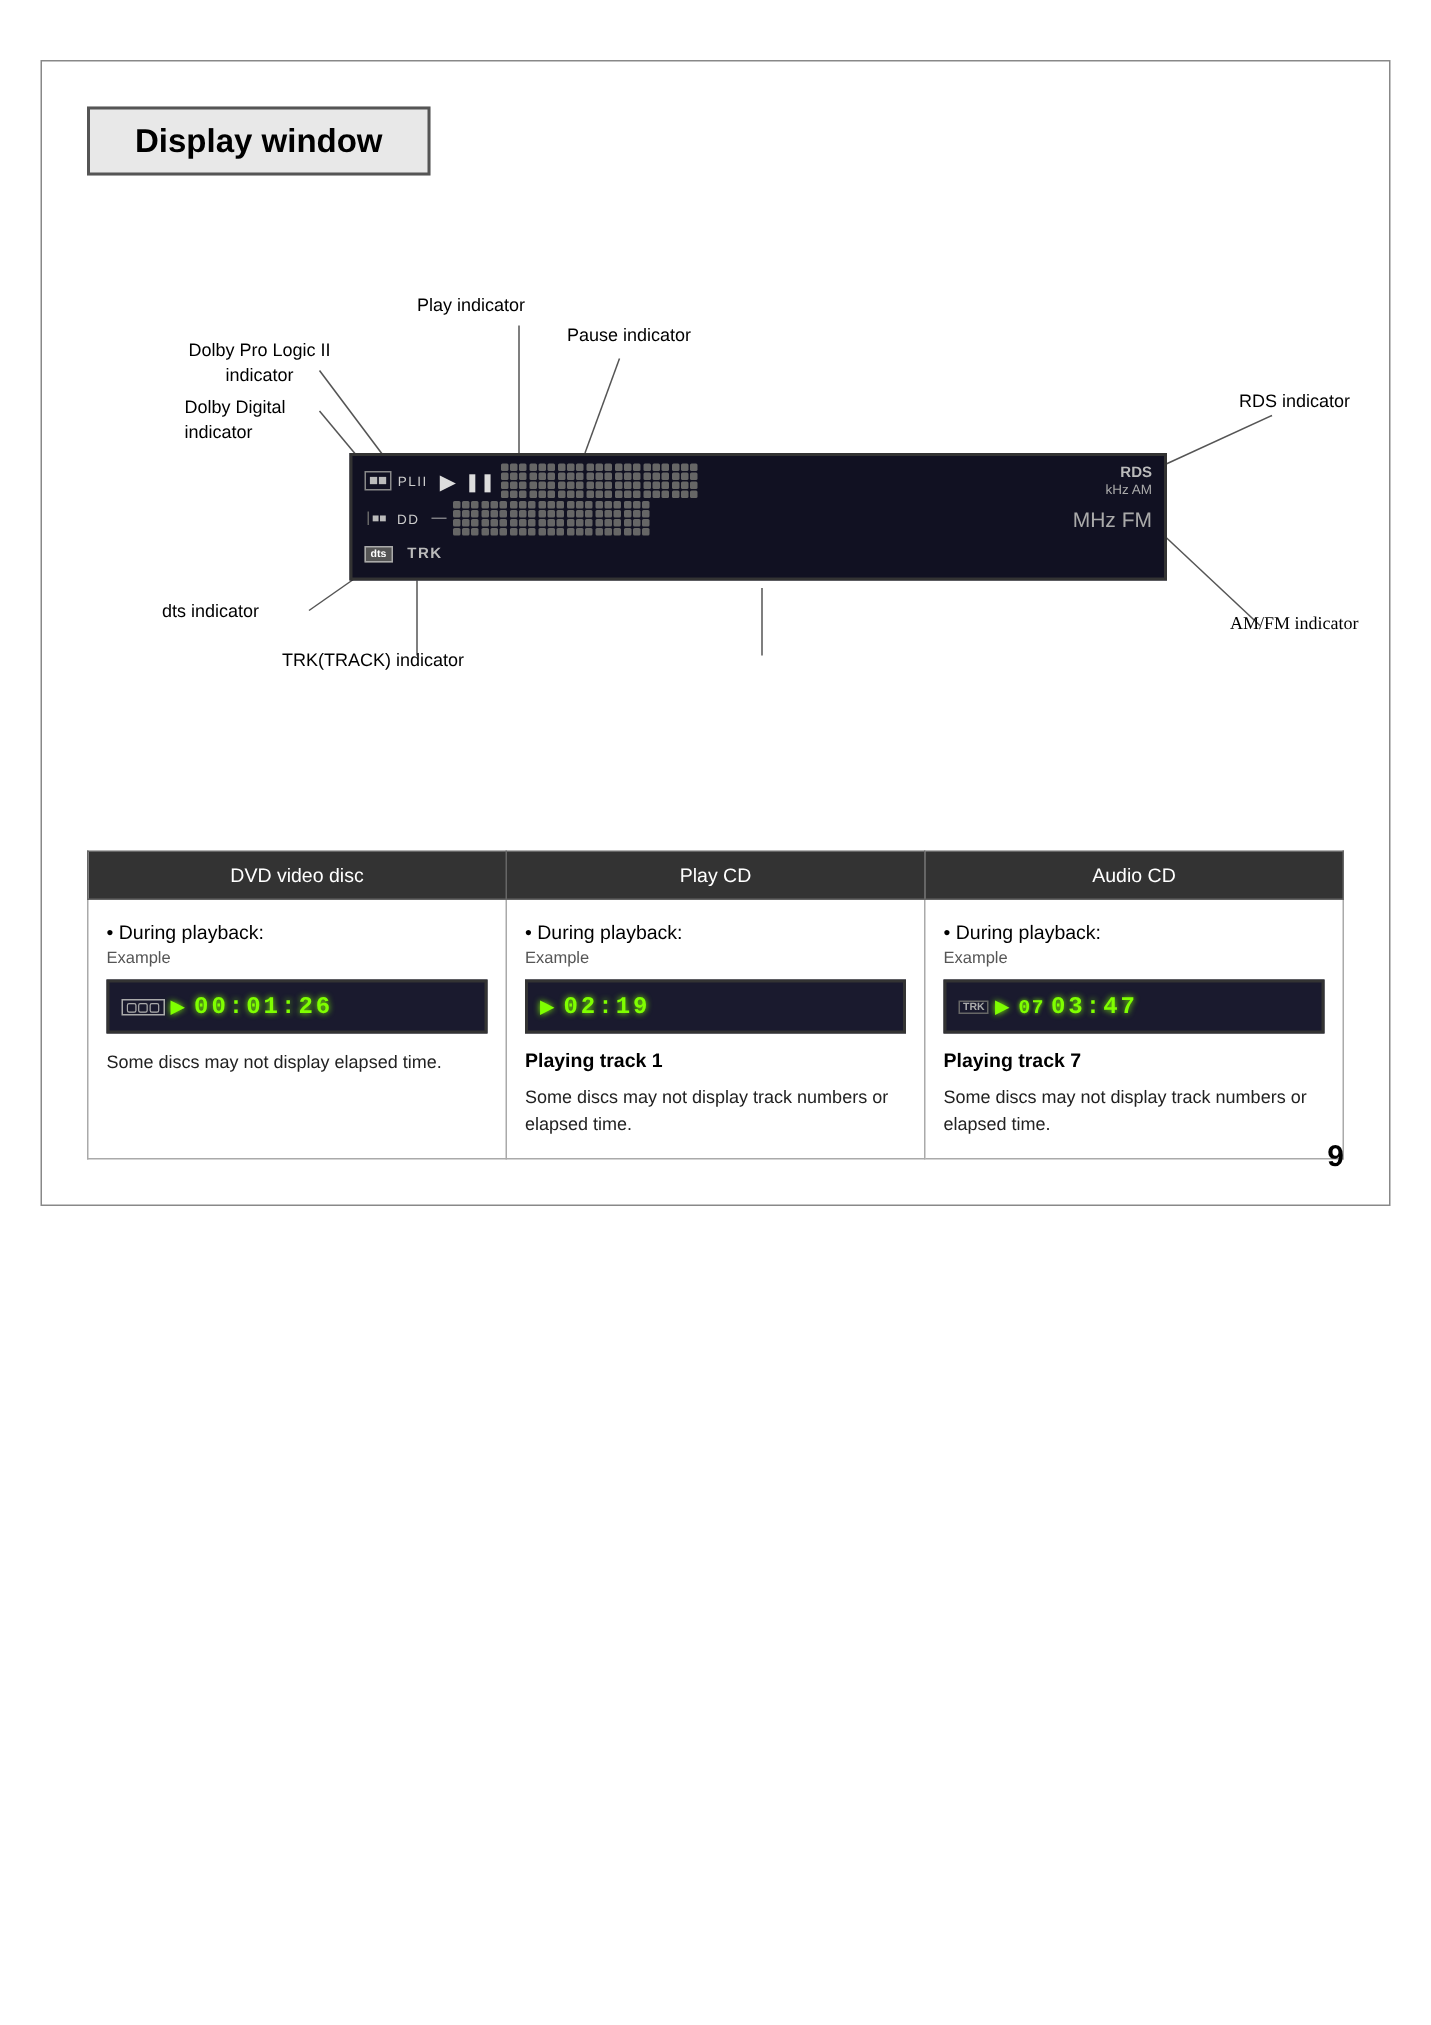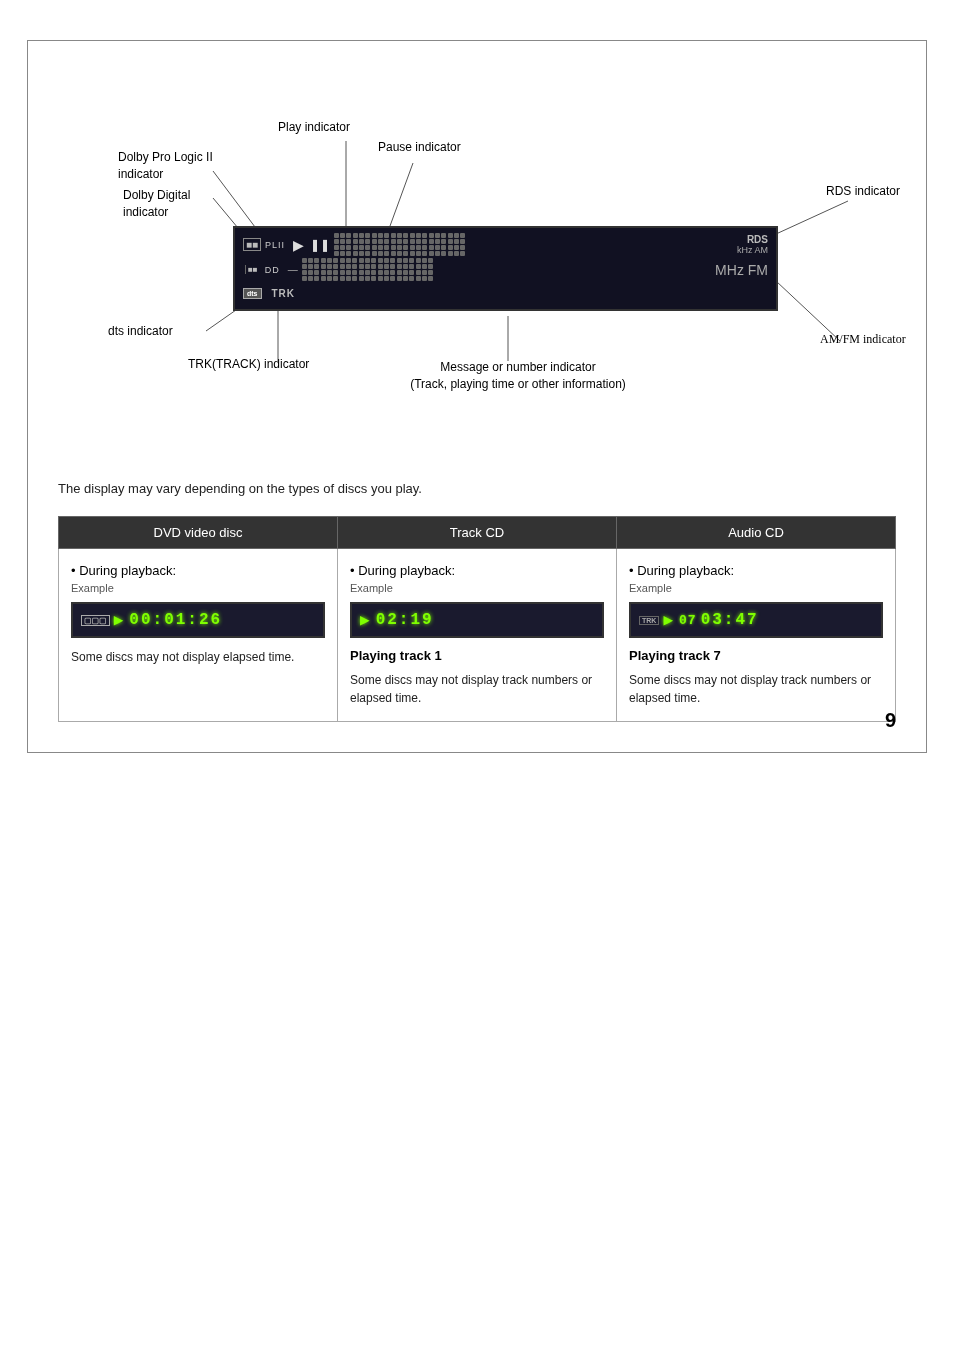--- a/index.html
+++ b/index.html
@@ -256,20 +256,23 @@
       font-size: 9px;
     }
     .mhz-label { color: #aaa; font-size: 14px; padding-left: 12px; }
   </style>
 </head>
 <body>
 
 <div class="page-container">
 
   
+  <div class="title-box">
+    <h2>Display window</h2>
+  </div>
 
   
   <div class="diag-wrap">
 
     <svg class="ann-svg">
 
       <line x1="288" y1="70" x2="288" y2="155" stroke="#555" stroke-width="1"></line>
 
       <line x1="355" y1="92" x2="332" y2="155" stroke="#555" stroke-width="1"></line>
 
@@ -283,25 +286,24 @@
 
       <line x1="450" y1="290" x2="450" y2="245" stroke="#555" stroke-width="1"></line>
 
       <line x1="790" y1="130" x2="718" y2="163" stroke="#555" stroke-width="1"></line>
 
       <line x1="782" y1="270" x2="718" y2="210" stroke="#555" stroke-width="1"></line>
     </svg>
 
     <div class="ann-text" style="left:220px; top:48px; text-align:center;">Play indicator</div>
     <div class="ann-text" style="left:320px; top:68px; text-align:center;">Pause indicator</div>
-    <div class="ann-text" style="left:60px; top:78px; text-align:left; white-space:normal; width:110px;">Dolby Pro Logic II<br>indicator</div>
+    <div class="ann-text" style="left:60px; top:78px; text-align:center; white-space:normal; width:110px;">Dolby Pro Logic II<br>indicator</div>
     <div class="ann-text" style="left:65px; top:116px; white-space:normal; width:100px;">Dolby Digital<br>indicator</div>
     <div class="ann-text" style="left:50px; top:252px;">dts indicator</div>
     <div class="ann-text" style="left:130px; top:285px;">TRK(TRACK) indicator</div>
-    <div class="ann-text" style="left:350px; top:288px; text-align:center; white-space:normal; width:220px;">Message or number indicator<br>(Track, playing time or other information)</div>
     <div class="ann-text" style="left:768px; top:112px;">RDS indicator</div>
     <div class="ann-text" style="left:762px; top:260px;font-family:Liberation Serif, serif;">AM/FM indicator</div>
 
     <div class="diag-lcd">
       <div class="diag-lcd-inner">
 
         <div class="lcd-line">
           <span class="lcd-symbol" style="font-size:10px; color:#bbb; border:1px solid #888; padding:0 2px;">■■</span>
           <span class="lcd-label" style="color:#ccc;">PLII</span>
           <span style="color:#ddd; font-size:14px; margin-left:4px;">▶</span>
@@ -611,29 +613,28 @@
         <div class="lcd-line">
           <span class="dts-box">dts</span>
           <span class="trk-label" style="margin-left:6px;">TRK</span>
         </div>
       </div>
     </div>
 
   </div>
 
   
-  <p class="note-text">The display may vary depending on the types of discs you play.</p>
 
   
   <div class="table-section">
     <table class="disc-table">
       <thead>
         <tr>
           <th>DVD video disc</th>
-          <th>Track CD</th>
+          <th>Play CD</th>
           <th>Audio CD</th>
         </tr>
       </thead>
       <tbody>
         <tr>
 
           <td>
             <div class="disc-bullet">• <span>During playback:</span></div>
             <div class="disc-example">Example</div>
             <div class="mini-lcd mini-lcd-dvd">

